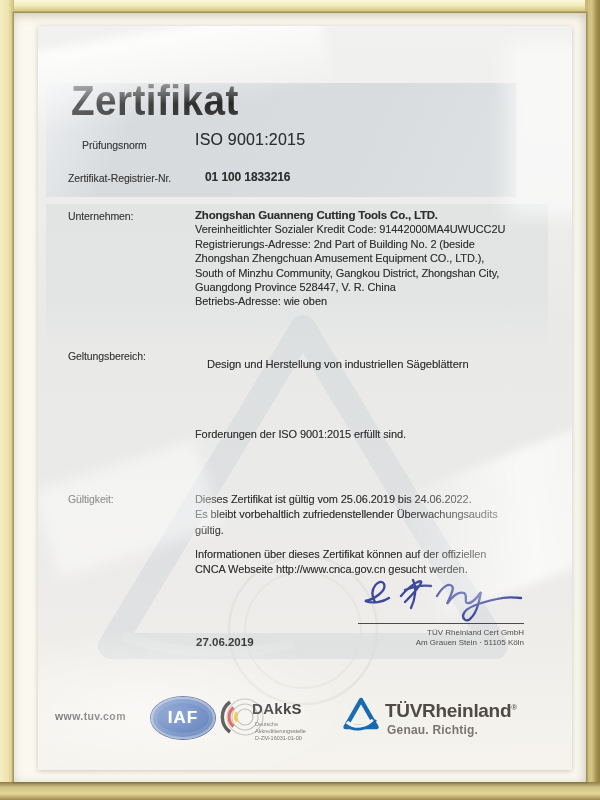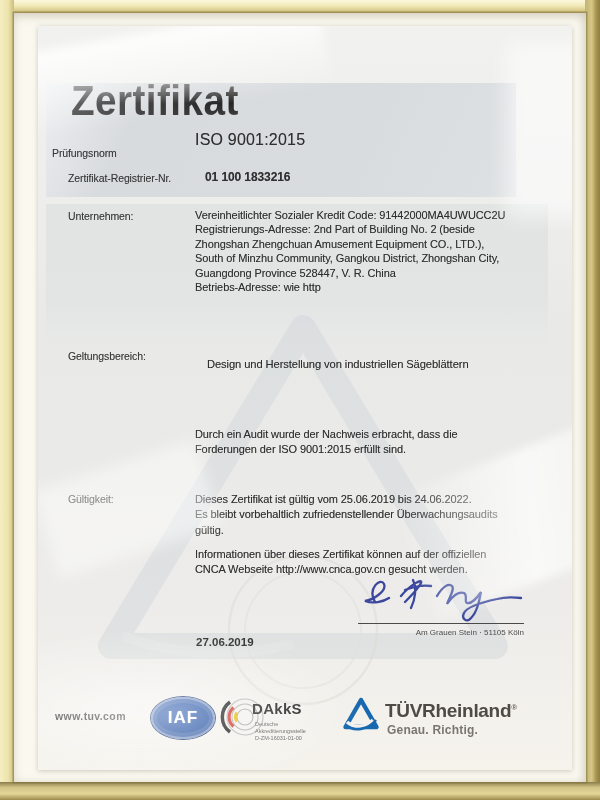--- a/index.html
+++ b/index.html
@@ -36,21 +36,21 @@
   #wm-seal{left:162px;top:524px;opacity:.5;}
 
   
   .txt{color:#2f2f2f;font-size:11px;line-height:15.4px;letter-spacing:-.1px;
     text-shadow:0 0 .6px rgba(40,40,40,.4);}
   .label{color:#383838;font-size:10.5px;letter-spacing:-.1px;text-shadow:0 0 .5px rgba(40,40,40,.35);}
   #title{left:33px;top:51px;font-size:42px;font-weight:bold;letter-spacing:.5px;
     transform:scaleX(.92);transform-origin:left top;
     background:linear-gradient(180deg,#777 0%,#222 55%,#555 100%);
     -webkit-background-clip:text;background-clip:text;color:transparent;}
-  .lbl-pruef{left:14px;top:113px;margin-top:8px;}
+  .lbl-pruef{left:44px;top:113px;}
   .val-pruef{left:157px;top:106px;font-size:16px;font-weight:normal;letter-spacing:.2px;}
   .lbl-reg{left:30px;top:146px;}
   .val-reg{left:167px;top:144px;font-size:12px;font-weight:bold;}
   .lbl-unt{left:30px;top:184px;}
   #company{left:157px;top:182px;line-height:14.4px;}
   #company .name{font-weight:bold;font-size:11.5px;letter-spacing:-.2px;}
   .lbl-gelt{left:30px;top:324px;}
   .val-gelt{left:157px;top:331px;font-size:11.2px;padding-left:12px;}
   #audit{left:157px;top:401px;}
   .lbl-guelt{left:30px;top:467px;}
@@ -120,33 +120,33 @@
     <div id="title" class="abs">Zertifikat</div>
 
     <div class="abs label lbl-pruef">Prüfungsnorm</div>
     <div class="abs txt val-pruef">ISO 9001:2015</div>
 
     <div class="abs label lbl-reg">Zertifikat-Registrier-Nr.</div>
     <div class="abs txt val-reg">01 100 1833216</div>
 
     <div class="abs label lbl-unt">Unternehmen:</div>
     <div id="company" class="abs txt">
+      <div class="name">Zhongshan Guanneng Cutting Tools Co., LTD.</div>
       <div>Vereinheitlichter Sozialer Kredit Code: 91442000MA4UWUCC2U</div>
       <div>Registrierungs-Adresse: 2nd Part of Building No. 2 (beside</div>
       <div>Zhongshan Zhengchuan Amusement Equipment CO., LTD.),</div>
       <div>South of Minzhu Community, Gangkou District, Zhongshan City,</div>
       <div>Guangdong Province 528447, V. R. China</div>
-      <div>Betriebs-Adresse: wie http</div>
+      <div>Betriebs-Adresse: wie oben</div>
     </div>
 
     <div class="abs label lbl-gelt">Geltungsbereich:</div>
     <div class="abs txt val-gelt">Design und Herstellung von industriellen Sägeblättern</div>
 
     <div id="audit" class="abs txt">
-      <div>Durch ein Audit wurde der Nachweis erbracht, dass die</div>
       <div>Forderungen der ISO 9001:2015 erfüllt sind.</div>
     </div>
 
     <div class="abs label lbl-guelt">Gültigkeit:</div>
     <div id="validity" class="abs txt">
       <div>Dieses Zertifikat ist gültig vom 25.06.2019 bis 24.06.2022.</div>
       <div>Es bleibt vorbehaltlich zufriedenstellender Überwachungsaudits</div>
       <div>gültig.</div>
     </div>
 
@@ -162,20 +162,21 @@
                M48,22 C58,10 70,4 68,9 C65,15 56,24 52,28
                M60,6 C64,14 62,26 58,34
                M52,16 C62,12 72,11 78,12
                M84,22 C90,12 96,9 99,12 C102,15 96,24 94,30
                C99,22 106,17 111,19 C115,21 111,28 114,29
                C118,30 124,24 128,18 C126,28 124,38 118,44
                C114,49 108,45 111,39 C114,33 130,28 144,25 C152,23 160,23 168,24" stroke="#2b3a96" stroke-width="2.3" fill="none" stroke-linecap="round" opacity="0.92"></path>
     </svg>
     <div id="sig-line" class="abs"></div>
     <div id="issuer" class="abs">
+      <div>TÜV Rheinland Cert GmbH</div>
       <div>Am Grauen Stein · 51105 Köln</div>
     </div>
 
     <div id="website" class="abs">www.tuv.com</div>
 
     <div id="iaf" class="abs">
       <span>IAF</span>
     </div>
 
     <svg id="dakks-mark" class="abs" width="46" height="48" viewBox="0 0 46 48">

